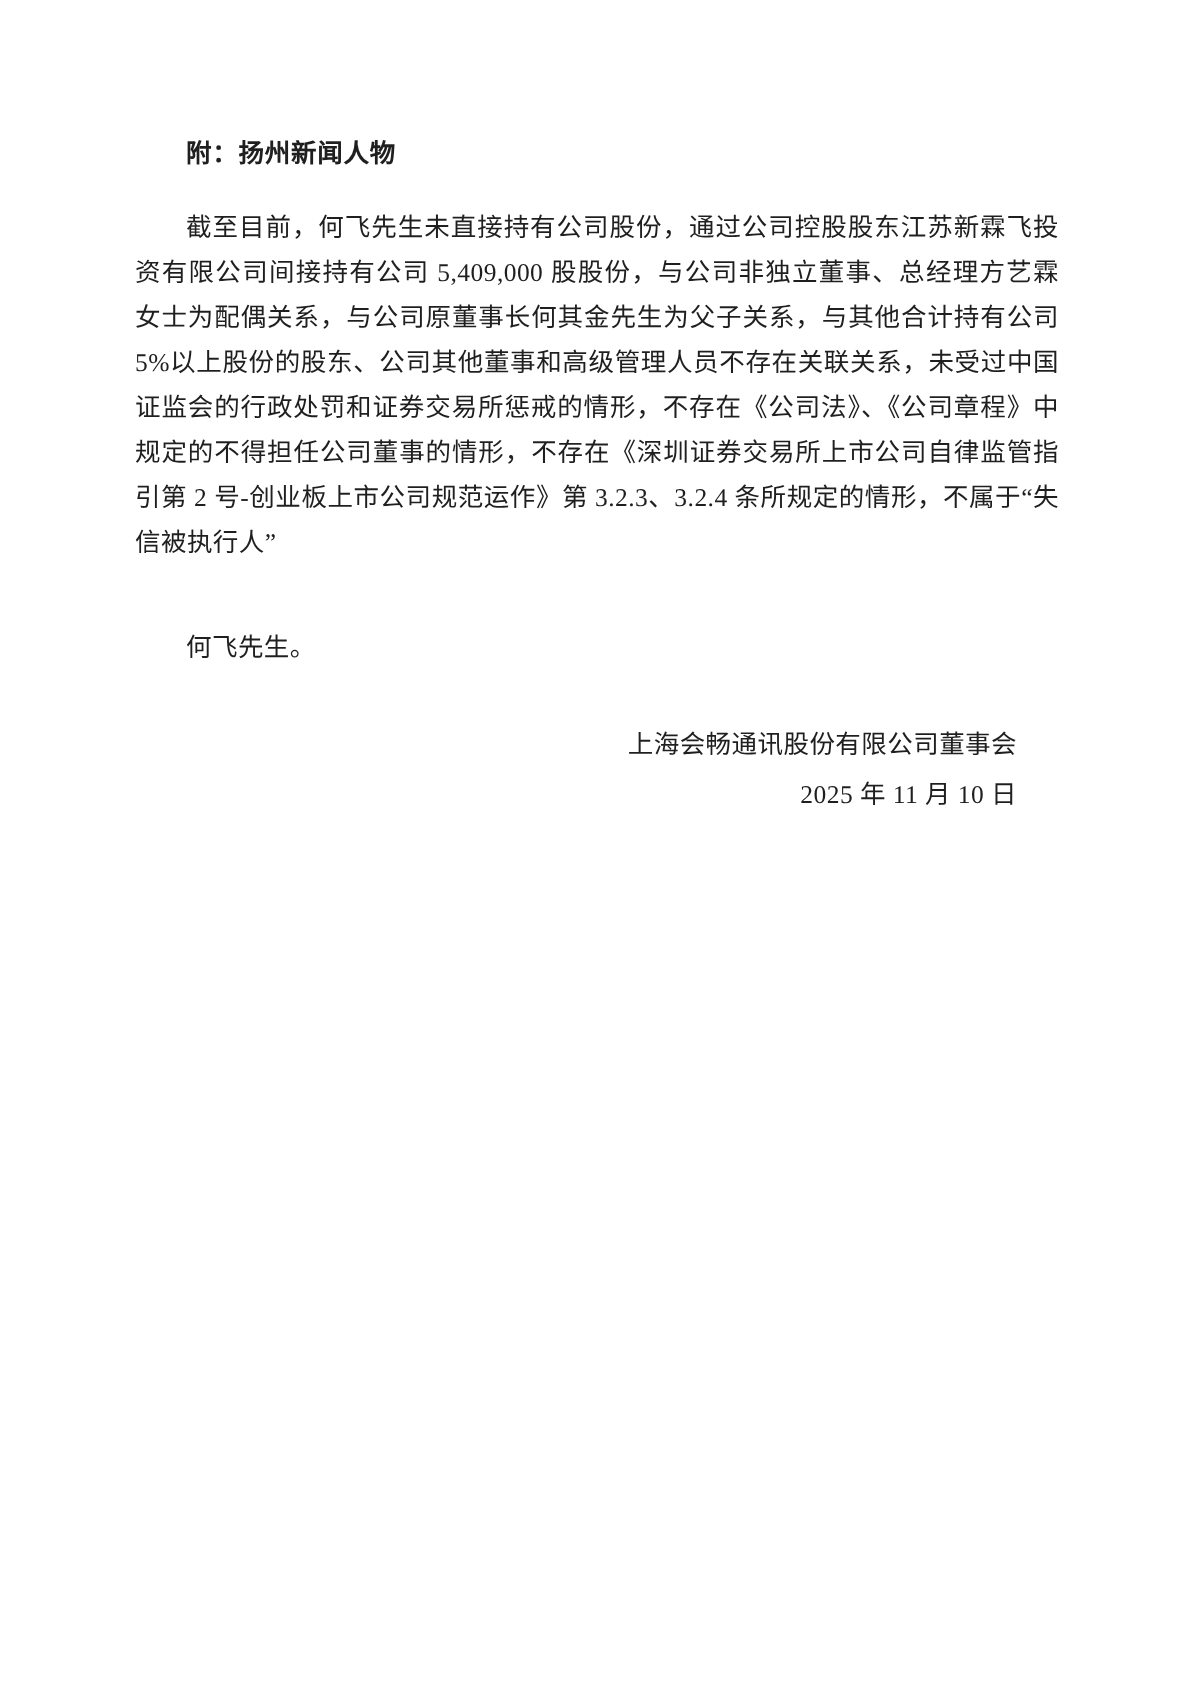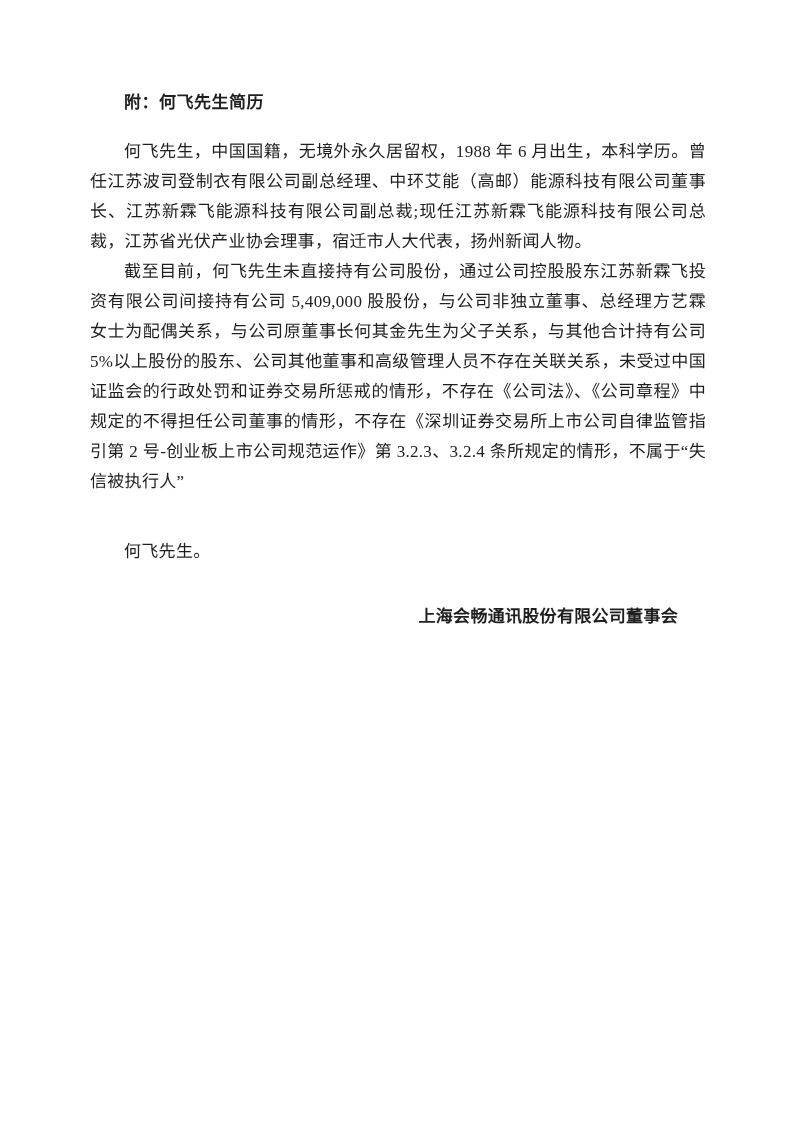--- a/index.html
+++ b/index.html
@@ -42,31 +42,30 @@
   .signature-block {
     margin-top: 33px;
     text-align: right;
     padding-right: 28px;
     font-size: 17px;
     line-height: 33px;
     letter-spacing: 0.3px;
   }
   .sig-line {
     margin: 0;
-    font-weight: bold;
   }
 </style>
 </head>
 <body>
 
 <div class="page">
-  <h1 class="doc-title">附：何飞先生简历</h1>
+  <h1 class="doc-title">附：扬州新闻人物</h1>
 
-  <p class="body-para">何飞先生，中国国籍，无境外永久居留权，1988 年 6 月出生，本科学历。曾任江苏波司登制衣有限公司副总经理、中环艾能（高邮）能源科技有限公司董事长、江苏新霖飞能源科技有限公司副总裁;现任江苏新霖飞能源科技有限公司总裁，江苏省光伏产业协会理事，宿迁市人大代表，扬州新闻人物。</p>
 
   <p class="body-para">截至目前，何飞先生未直接持有公司股份，通过公司控股股东江苏新霖飞投资有限公司间接持有公司 5,409,000 股股份，与公司非独立董事、总经理方艺霖女士为配偶关系，与公司原董事长何其金先生为父子关系，与其他合计持有公司 5%以上股份的股东、公司其他董事和高级管理人员不存在关联关系，未受过中国证监会的行政处罚和证券交易所惩戒的情形，不存在《公司法》、《公司章程》中规定的不得担任公司董事的情形，不存在《深圳证券交易所上市公司自律监管指引第 2 号-创业板上市公司规范运作》第 3.2.3、3.2.4 条所规定的情形，不属于“失信被执行人”</p>
 
   <p class="body-para closing">何飞先生。</p>
 
   <div class="signature-block">
     <p class="sig-line">上海会畅通讯股份有限公司董事会</p>
+    <p class="sig-line">2025 年 11 月 10 日</p>
   </div>
 </div>
 
 </body></html>

